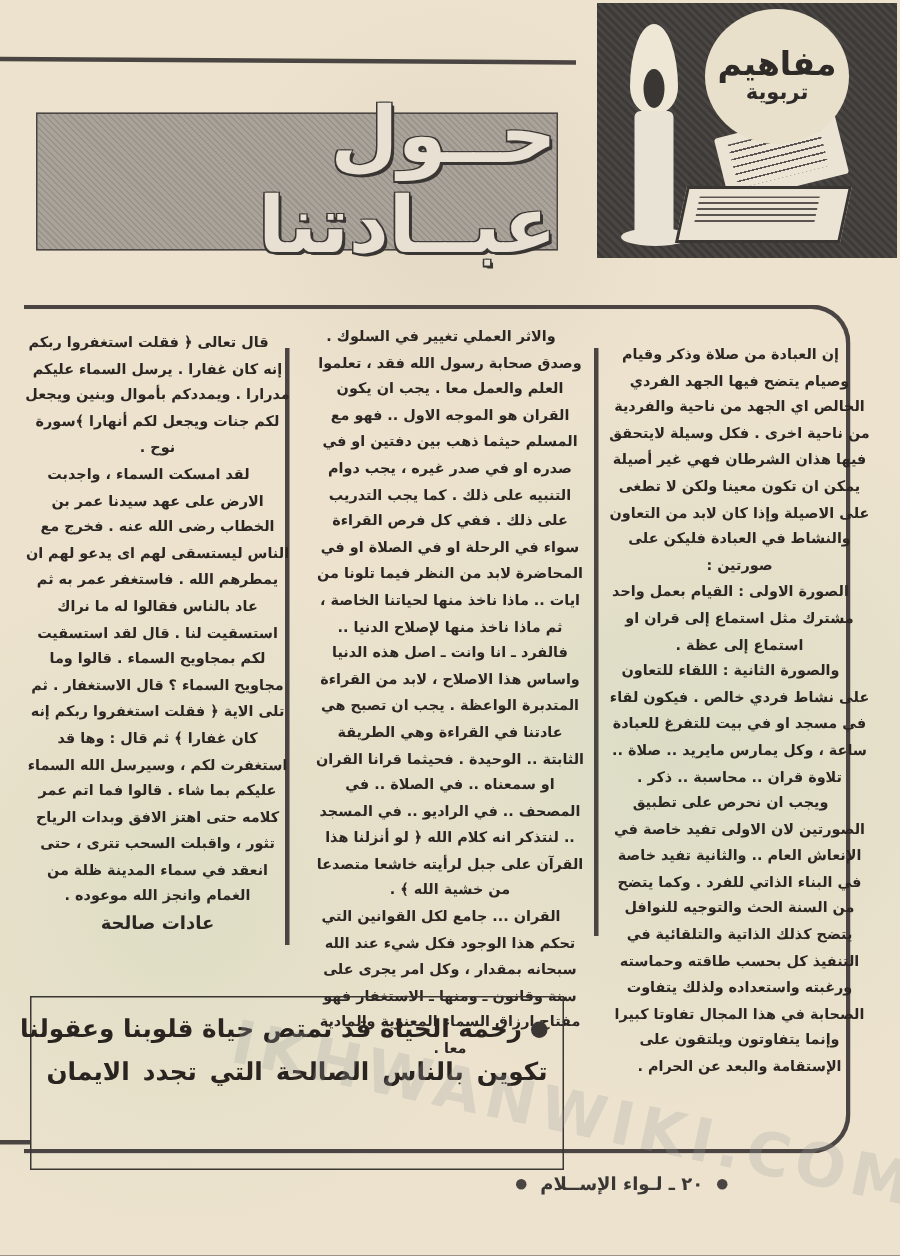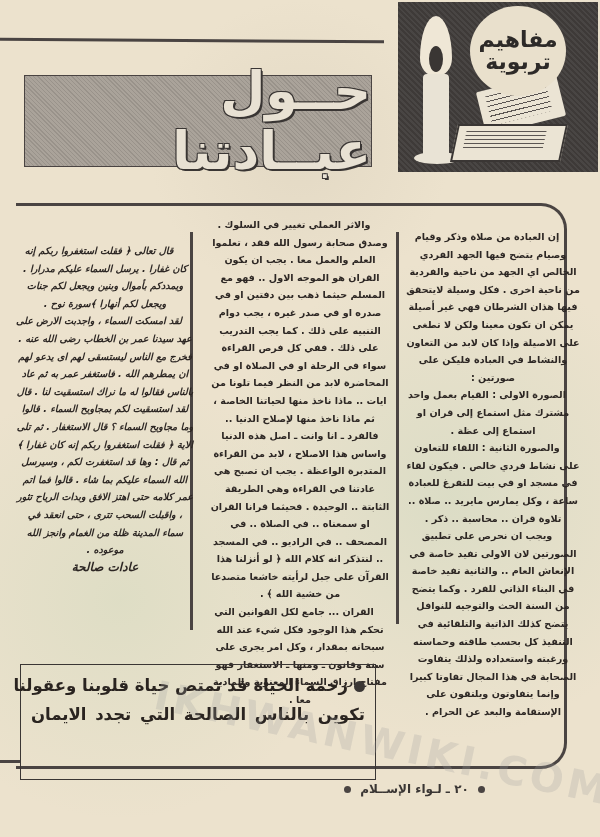--- a/index.html
+++ b/index.html
@@ -25,21 +25,21 @@
       background-image: repeating-linear-gradient(45deg, rgba(255,255,255,0.06) 0 2px, transparent 2px 4px);
       overflow: hidden;
     }
     .logo-circle {
       position: absolute; left: 72px; top: 4px; width: 96px; height: 90px; border-radius: 50%;
       background: #e9e0cc; display: flex; flex-direction: column; align-items: center; justify-content: center;
       direction: rtl;
     }
     .logo-circle span { font-family: "DejaVu Sans", sans-serif; font-weight: bold; color: #2d2a28; line-height: 1.0; }
     .logo-l1 { font-size: 22px; }
-    .logo-l2 { font-size: 22px; }
+    .logo-l2 { font-size: 14px; }
     .candle { position: absolute; left: 25px; top: 72px; width: 26px; height: 86px; background: #e9e3d5; border-radius: 4px 4px 2px 2px; }
     .flame { position: absolute; left: 22px; top: 14px; width: 32px; height: 60px; background: #efe7d6; border-radius: 50% 50% 45% 45% / 70% 70% 30% 30%; }
     .flame-core { position: absolute; left: 31px; top: 44px; width: 14px; height: 26px; background: #3a3634; border-radius: 50%; }
     .candle-base { position: absolute; left: 16px; top: 150px; width: 46px; height: 12px; background: #e9e3d5; border-radius: 50%; }
     .book { position: absolute; left: 56px; top: 122px; width: 106px; height: 34px; background: #ebe4d4; transform: skewX(-12deg); border: 2px solid #3a3634; }
     .book-lines { position: absolute; left: 8px; top: 5px; width: 80px; height: 18px;
       background: repeating-linear-gradient(180deg, #5b5552 0 1px, transparent 1px 4px); }
     .paper { position: absolute; left: 82px; top: 80px; width: 82px; height: 44px; background: #ebe4d4; transform: rotate(-14deg);
       border-radius: 2px; }
     .paper-lines { position: absolute; left: 8px; top: 6px; width: 62px; height: 30px;
@@ -68,21 +68,21 @@
     }
     .frame-bottom-left { position: absolute; left: 0; top: 760px; width: 20px; height: 3px; background: #4a4442; }
 
     .col {
       position: absolute; font-size: 9.6px; line-height: 17.6px; font-weight: bold; text-align: justify;
       direction: rtl; color: #2d2724;
     }
     .col p { margin: 0; text-indent: 12px; text-align: center; }
     .col-right { left: 404px; top: 228px; width: 178px; }
     .col-mid { left: 210px; top: 216px; width: 180px; }
-    .col-left { left: 16px; top: 242px; width: 178px; font-style: italic; }
+    .col-left { left: 16px; top: 220px; width: 178px; }
 
     .vrule { position: absolute; width: 3px; background: #4a4442; }
     .vrule-1 { left: 396px; top: 232px; height: 392px; }
     .vrule-2 { left: 190px; top: 232px; height: 398px; }
 
     .subhead { text-align: center; font-size: 12px; font-weight: bold; margin: 10px 0 4px; text-indent: 0 !important; }
 
     
     .quote-box {
       position: absolute; left: 20px; top: 664px; width: 356px; height: 116px;

